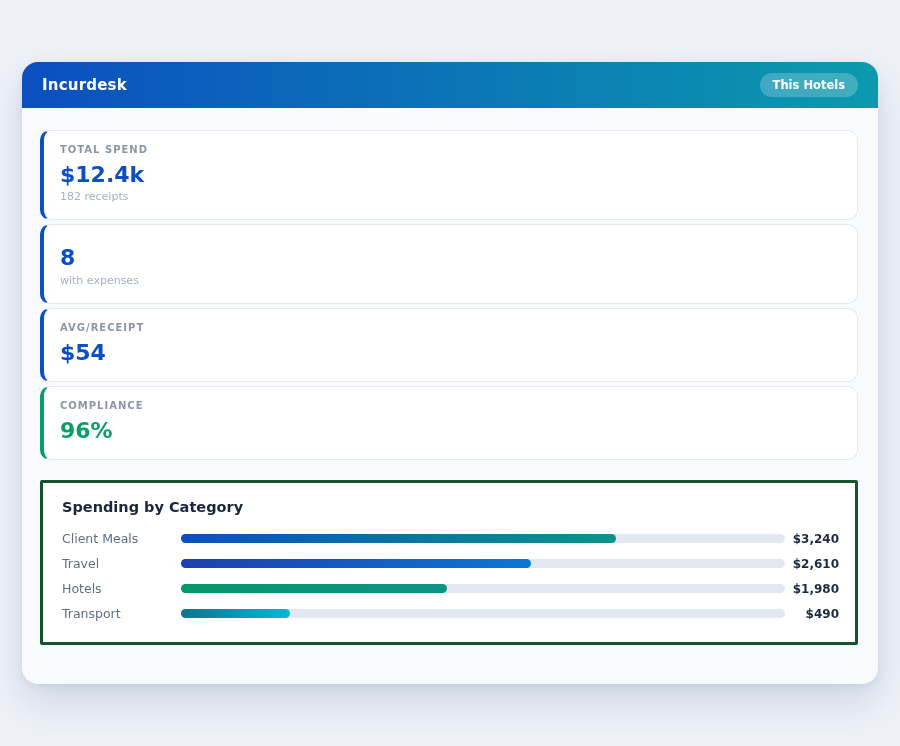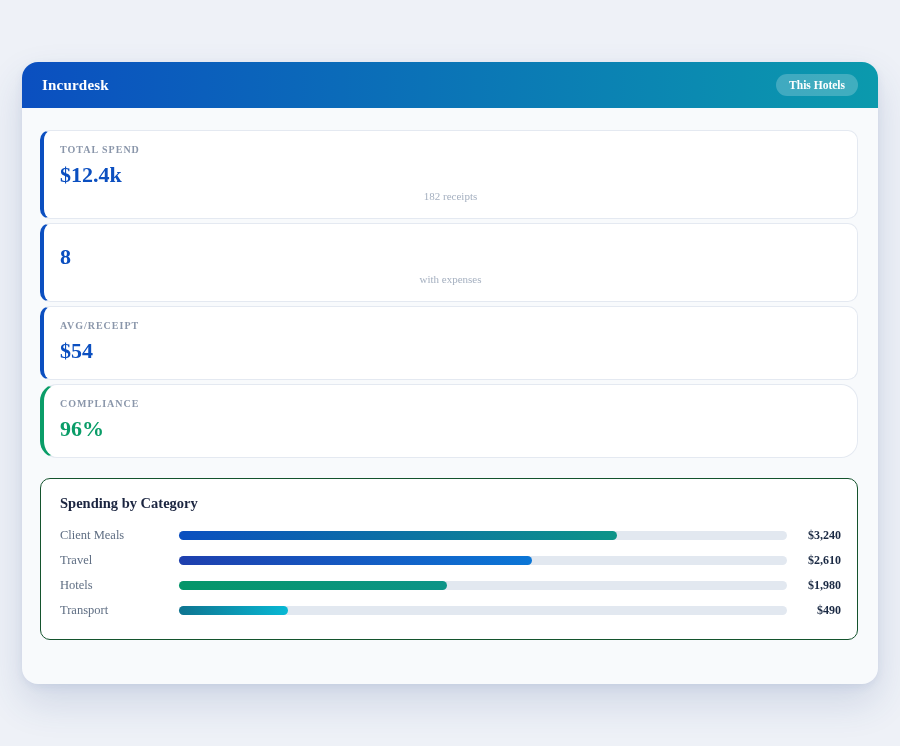--- a/index.html
+++ b/index.html
@@ -1,15 +1,15 @@
 <!DOCTYPE html>
 <html><head>
 <meta charset="utf-8">
 <style>
-  * { margin: 0; padding: 0; box-sizing: border-box; font-family: Liberation Serif, serif; }
+  * { margin: 0; padding: 0; box-sizing: border-box; }
   html, body { width: 900px; height: 746px; }
   body {
     font-family: "DejaVu Sans", "Liberation Sans", sans-serif;
     background: #eef1f7;
     position: relative;
     overflow: hidden;
   }
   .app-card {
     position: absolute;
     left: 22px; top: 62px;
@@ -65,27 +65,26 @@
   .stat-value {
     font-size: 22px;
     font-weight: 700;
     margin-top: 7px;
     line-height: 1.15;
   }
   .stat-sub {
     font-size: 11px;
     color: #a5b0c0;
     margin-top: 3px;
-    text-align: center;
   }
   .stat-sub:empty { display: none; }
   .chart-card {
     background: #ffffff;
-    border: 1px solid #14532d;
-    border-radius: 10px;
+    border: 3px solid #14532d;
+    border-radius: 2px;
     padding: 16px 16px 16px 19px;
     margin-top: 20px;
   }
   .chart-title {
     font-size: 14.5px;
     font-weight: 700;
     color: #1b2540;
     margin-bottom: 11px;
   }
   .chart-row {
@@ -138,21 +137,21 @@
       <div class="stat-value" style="color: rgb(11, 79, 192);">8</div>
       <div class="stat-sub">with expenses</div>
     </div>
 
     <div class="stat-card" style="border-left-color: rgb(11, 79, 192);">
       <div class="stat-label">AVG/RECEIPT</div>
       <div class="stat-value" style="color: rgb(11, 79, 192);">$54</div>
 
     </div>
 
-    <div class="stat-card" style="border-left-color: rgb(10, 157, 104); border-radius: 17px;">
+    <div class="stat-card" style="border-left-color: rgb(10, 157, 104);">
       <div class="stat-label">COMPLIANCE</div>
       <div class="stat-value" style="color: rgb(10, 157, 104);">96%</div>
 
     </div>
 
     <div class="chart-card">
       <div class="chart-title">Spending by Category</div>
 
       <div class="chart-row">
         <div class="row-label">Client Meals</div>

